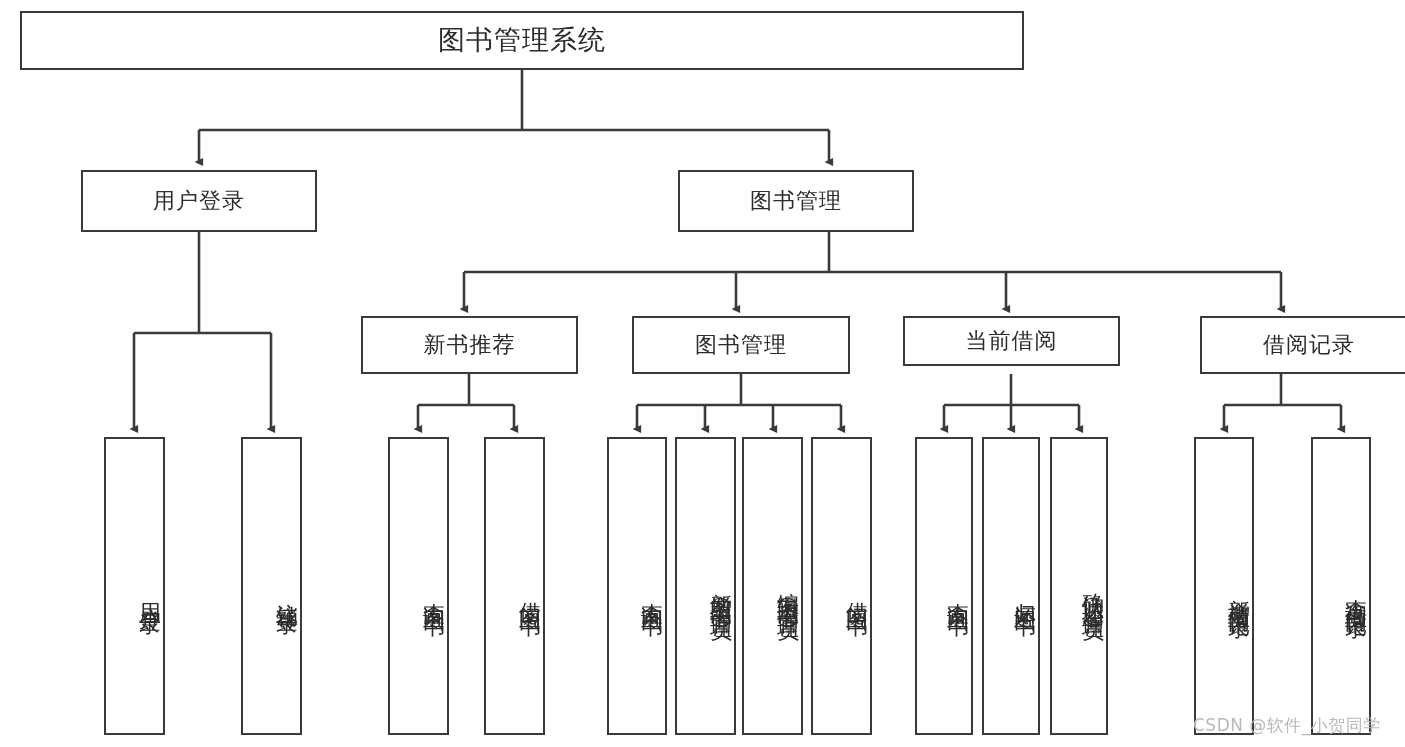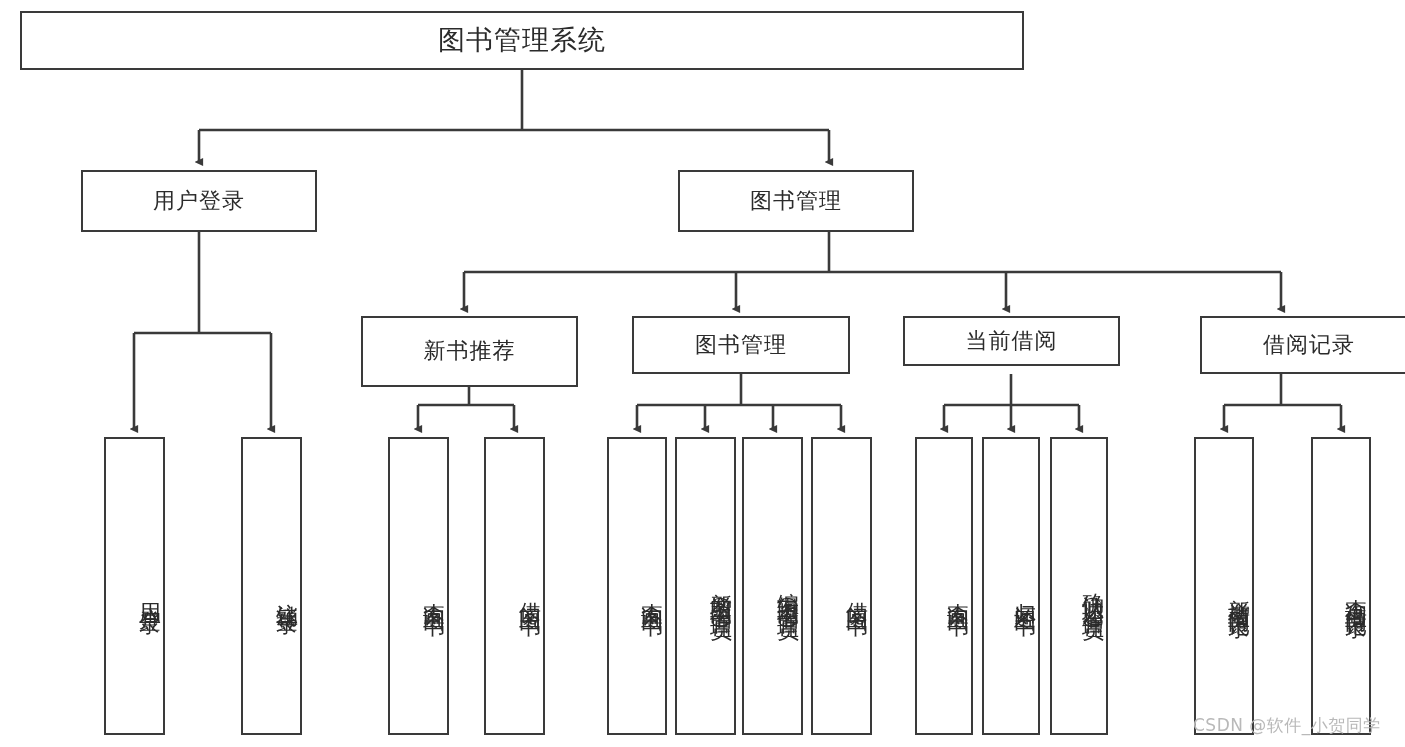--- a/index.html
+++ b/index.html
@@ -122,21 +122,21 @@
       <path d="M 1224 405 L 1224 429" marker-end="url(#arrowhead)"></path>
       <path d="M 1341 405 L 1341 429" marker-end="url(#arrowhead)"></path>
     </g>
   </svg>
 
   <div class="node h root" style="left:20px; top:11px; width:1004px; height:59px;">图书管理系统</div>
 
   <div class="node h" style="left:81px; top:170px; width:236px; height:62px;">用户登录</div>
   <div class="node h" style="left:678px; top:170px; width:236px; height:62px;">图书管理</div>
 
-  <div class="node h" style="left:361px; top:316px; width:217px; height:71px;">新书推荐</div>
+  <div class="node h" style="left:361px; top:316px; width:217px; height:58px;">新书推荐</div>
   <div class="node h" style="left:632px; top:316px; width:218px; height:58px;">图书管理</div>
   <div class="node h" style="left:903px; top:316px; width:217px; height:50px;">当前借阅</div>
   <div class="node h" style="left:1172px; top:316px; width:218px; height:58px;margin-left:28px;">借阅记录</div>
 
   <div class="node v" style="left:104px; top:437px; width:61px; height:298px;">用户登录</div>
   <div class="node v" style="left:241px; top:437px; width:61px; height:298px;">注销登录</div>
 
   <div class="node v" style="left:388px; top:437px; width:61px; height:298px;">查询图书</div>
   <div class="node v" style="left:484px; top:437px; width:61px; height:298px;">借阅图书</div>
 

